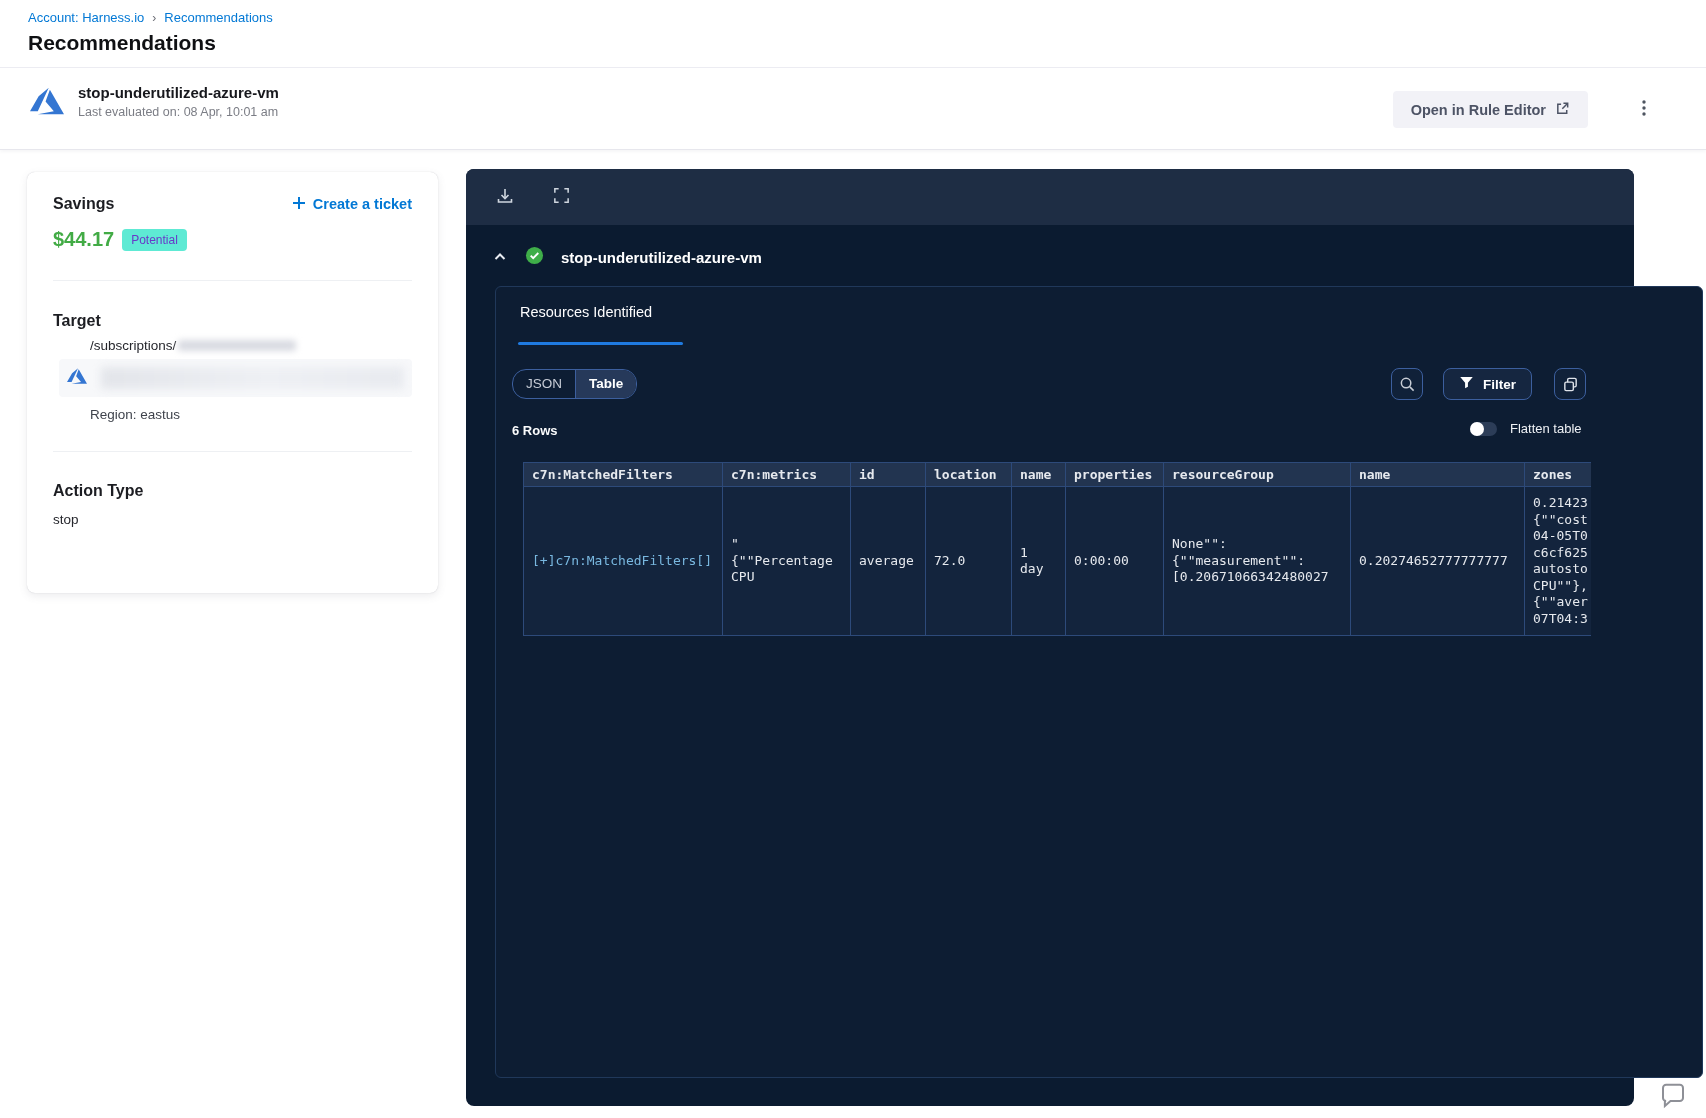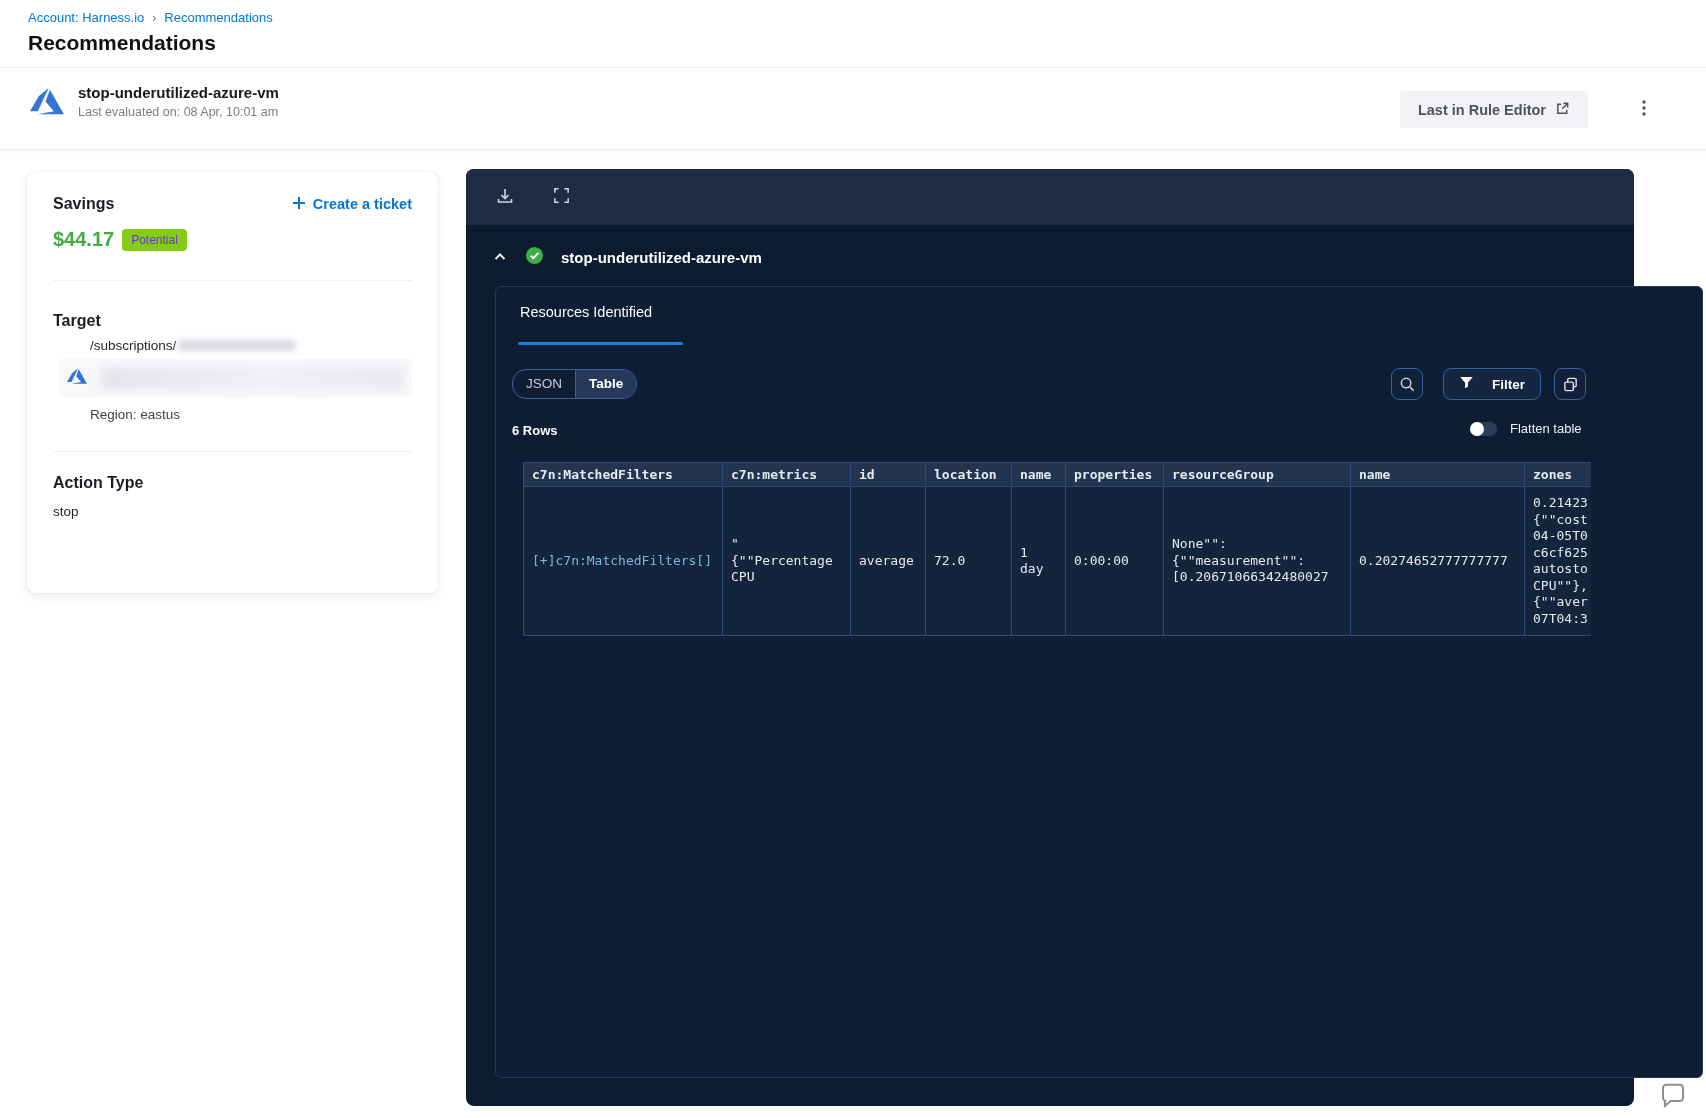--- a/index.html
+++ b/index.html
@@ -26,29 +26,29 @@
   .kebab-btn { position:absolute; right:48px; top:27px; width:28px; height:28px; background:none; border:none; cursor:pointer; }
 
   
   .left-card { position:absolute; left:27px; top:172px; width:411px; height:421px; background:#fff;
     border-radius:8px; box-shadow:0 0 1px rgba(40,41,61,.25), 0 3px 8px rgba(96,97,112,.12); padding:23px 26px; }
   .lc-row1 { display:flex; justify-content:space-between; align-items:center; }
   .lc-label { font-size:16px; font-weight:bold; color:#1c1d22; }
   .create-ticket { color:#0278d5; font-weight:bold; font-size:14.5px; display:flex; align-items:center; gap:7px; cursor:pointer; background:none; border:none; font-family:inherit; }
   .savings-line { margin-top:15px; display:flex; align-items:center; gap:8px; }
   .savings-amount { color:#42ab45; font-size:20px; font-weight:bold; }
-  .badge { background:#84cc16; color:#6839c9; font-size:12px; padding:4px 9px; border-radius:4px; }
+  .badge { background:#5eead4; color:#6839c9; font-size:12px; padding:4px 9px; border-radius:4px; }
   .lc-div { border:none; border-top:1px solid #eef0f3; margin:29px 0 0 0; }
   .target-label { margin-top:31px; }
   .target-path { margin-top:8px; margin-left:37px; font-size:13.5px; color:#26272d; display:flex; align-items:center; }
   .blur-chip { display:inline-block; height:11px; width:118px; margin-left:2px; background:#d9dbe2; border-radius:3px; filter:blur(3px); }
   .target-row { margin-top:6px; margin-left:6px; height:38px; display:flex; align-items:center; gap:14px; background:#f7f8fa; border-radius:4px; padding:0 8px; }
   .blur-block { flex:1; height:22px; background:linear-gradient(90deg,#e3e5ea,#eef0f4 55%,#e8eaef); border-radius:3px; filter:blur(4px); }
   .region { margin-top:10px; margin-left:37px; font-size:13.5px; color:#3f434c; }
-  .action-label { margin-top:22px; }
+  .action-label { margin-top:30px; }
   .action-value { margin-top:12px; font-size:13.5px; color:#26272d; }
 
   
   .panel { position:absolute; left:466px; top:169px; width:1168px; height:937px; background:#0b1b30; border-radius:8px; }
   .panel-toolbar { height:56px; background:#1e2d44; border-radius:8px 8px 0 0; display:flex; align-items:center; gap:34px; padding-left:28px; }
   .tool-icon-btn { width:22px; height:22px; background:none; border:none; cursor:pointer; padding:0; }
   .panel-titlerow { position:absolute; left:26px; top:77px; display:flex; align-items:center; gap:17px; }
   .collapse-btn { background:none; border:none; cursor:pointer; width:16px; height:16px; padding:0; }
   .panel-title { color:#fff; font-size:15px; font-weight:bold; }
 
@@ -59,21 +59,21 @@
 
   .seg { position:absolute; left:16px; top:82px; height:30px; display:flex; border:1px solid #3c5f9e; border-radius:14px; overflow:hidden; }
   .seg button { background:none; border:none; font-family:inherit; font-size:13.5px; padding:0 13px; cursor:pointer; line-height:28px; }
   .seg .seg-json { color:#c7ccd6; }
   .seg .seg-table { color:#fff; font-weight:bold; background:#26395a; border-left:1px solid #3c5f9e; }
 
   .icon-btn32 { position:absolute; top:81px; width:32px; height:32px; background:#16284466; border:1px solid #3c5f9e; border-radius:8px; cursor:pointer; display:flex; align-items:center; justify-content:center; }
   .search-btn { left:895px; }
   .copy-btn { left:1058px; }
   .filter-btn { position:absolute; left:947px; top:81px; height:32px; padding:0 15px; background:#22345466; border:1px solid #3c5f9e;
-    border-radius:8px; color:#fff; font-weight:bold; font-size:13.5px; display:flex; align-items:center; gap:18px; cursor:pointer; font-family:inherit; }
+    border-radius:8px; color:#fff; font-weight:bold; font-size:13.5px; display:flex; align-items:center; gap:9px; cursor:pointer; font-family:inherit; }
 
   .rows-info { position:absolute; left:16px; top:136px; color:#fbfcfd; font-weight:bold; font-size:13px; }
   .flatten { position:absolute; left:974px; top:134px; display:flex; align-items:center; gap:13px; color:#eef1f5; font-size:13px; }
   .switch { width:27px; height:14px; background:#2c3d58; border-radius:8px; position:relative; cursor:pointer; border:none; padding:0; }
   .switch .knob { position:absolute; left:0px; top:0px; width:14px; height:14px; background:#fff; border-radius:50%; }
 
   .table-wrap { position:absolute; left:27px; top:175px; width:1068px; height:182px; overflow:hidden; }
   table.res { border-collapse:collapse; table-layout:fixed; width:1161px;
     font-family:"DejaVu Sans Mono","Liberation Mono",monospace; font-size:13px; color:#e6e9ee; }
   table.res th { background:#223450; border:1px solid #2d4a7a; font-weight:bold; text-align:left; padding:4px 8px; font-size:13px; white-space:pre; overflow:hidden; }
@@ -98,21 +98,21 @@
       <svg width="34" height="34" viewBox="0 0 24 24">
           <path fill="#3476d2" d="M5.483 21.3H24L14.025 4.013l-3.038 8.347 5.836 6.938L5.483 21.3zM13.23 2.7L6.105 8.677 0 19.253h5.505v.014L13.23 2.7z"></path>
         </svg>
     </span>
     <div>
       <div class="hc-name">stop-underutilized-azure-vm</div>
       <div class="hc-sub">Last evaluated on: 08 Apr, 10:01 am</div>
     </div>
   </div>
   <button class="rule-editor-btn">
-    <span>Last in Rule Editor</span>
+    <span>Open in Rule Editor</span>
     <span>
       <svg width="15" height="15" viewBox="0 0 16 16" fill="none" stroke="#4d5365" stroke-width="1.6">
         <path d="M6.5 3.5H3v9.5h9.5V9.5"></path>
           <path d="M9 2.5h4.5V7"></path>
           <path d="M13 3 7.8 8.2"></path>
       </svg>
     </span>
   </button>
   <button class="kebab-btn">
     <svg width="22" height="22" viewBox="0 0 22 22" fill="#4e5560">

